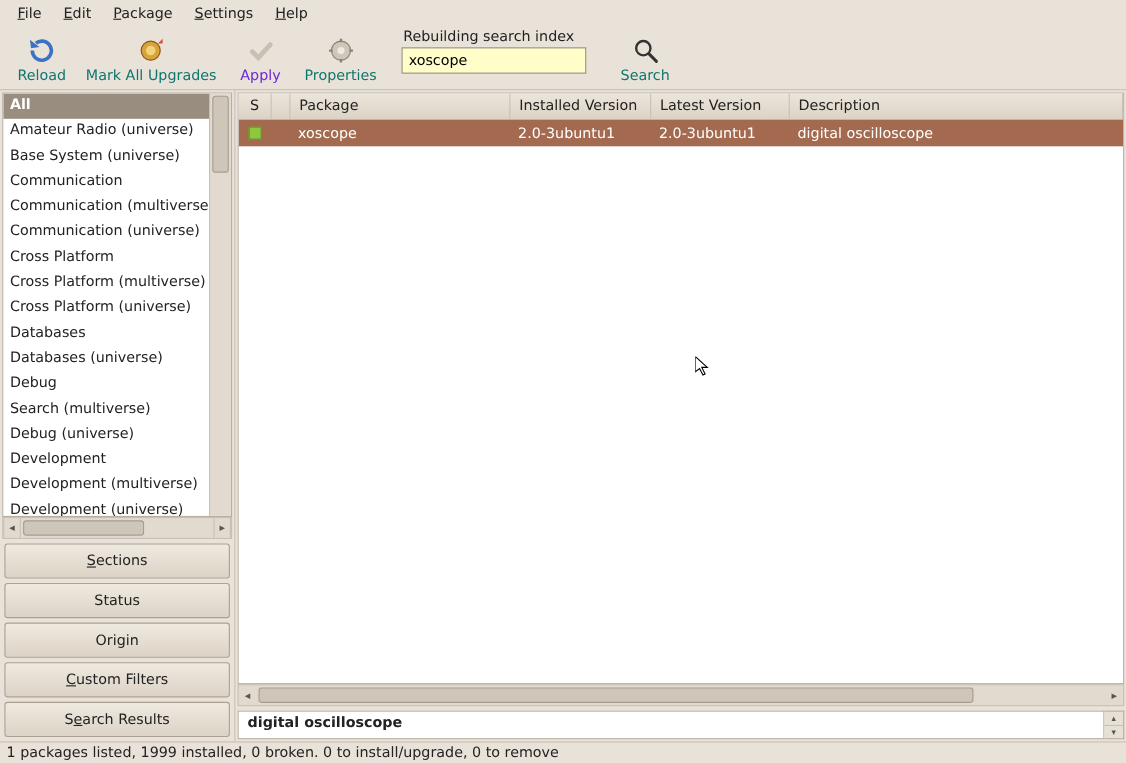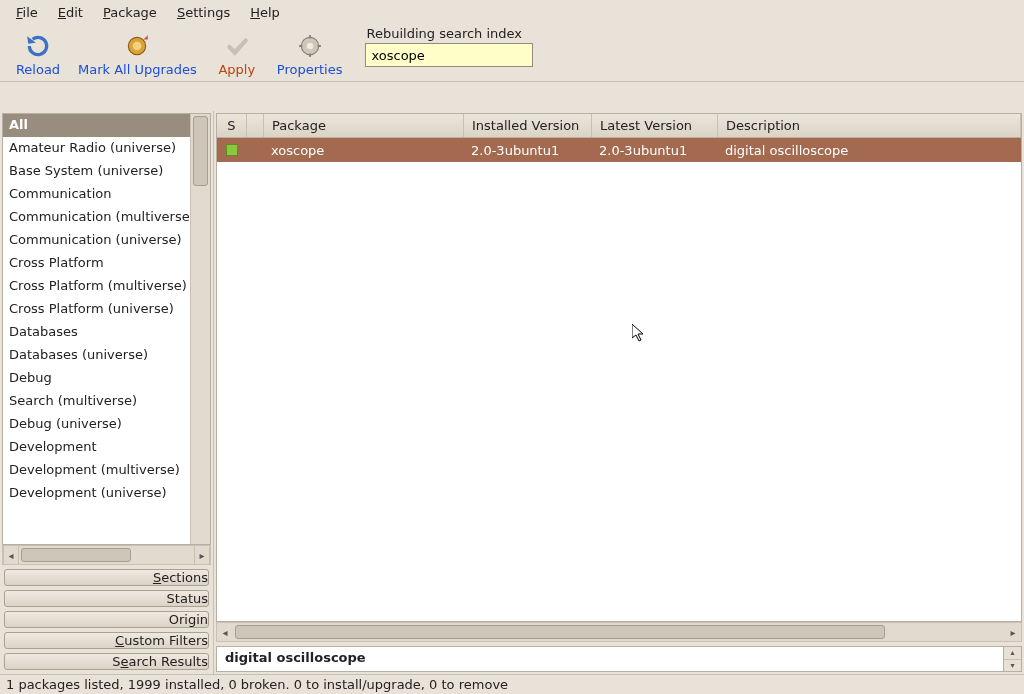--- a/index.html
+++ b/index.html
@@ -36,23 +36,23 @@
   }
   .tool-btn {
     display: flex;
     flex-direction: column;
     align-items: center;
     justify-content: flex-end;
     gap: 2px;
     min-width: 68px;
     padding: 2px 6px;
     cursor: default;
-    color: #1d4ed8;
-  }
-  .tool-btn.disabled { color: #c2410c; }
+    color: #0f766e;
+  }
+  .tool-btn.disabled { color: #6d28d9; }
   .tool-btn .ico {
     width: 28px; height: 28px;
     display:flex; align-items:center; justify-content:center;
   }
   .tool-btn .lbl { font-size: 13px; }
   .search-block {
     display: flex;
     flex-direction: column;
     margin-left: 16px;
     gap: 2px;
@@ -66,21 +66,20 @@
     border: 1px solid #948b7e;
     padding: 2px 6px;
     font: inherit;
     outline: none;
   }
   
   .main {
     display: flex;
     flex: 1;
     min-height: 0;
-    margin-top: 29px;
   }
   
   .left-pane {
     width: 214px;
     display: flex;
     flex-direction: column;
     border-right: 1px solid #c9c0b5;
   }
   .sections-list {
     flex: 1;
@@ -134,25 +133,25 @@
     border-left:1px solid #c9c0b5;
     border-right:1px solid #c9c0b5;
   }
   .hscroll-wrap .track { flex:1; position:relative; height:100%;}
   .hscroll-wrap .hthumb {
     position:absolute; top:2px; bottom:2px; left:2px; width:110px;
     background:#cfc6ba; border:1px solid #a69d90; border-radius:3px;
   }
   .filter-buttons { padding: 4px 4px 4px 4px; display:flex; flex-direction:column; gap:4px;}
   .filter-buttons .fbtn {
-    height: 17px;
+    height: 32px;
     background: linear-gradient(#efe9e0,#dcd3c6);
     border: 1px solid #aaa193;
     border-radius: 3px;
-    display:flex; align-items:center; justify-content:flex-end;
+    display:flex; align-items:center; justify-content:center;
     cursor: default;
     font-size: 13px;
   }
   .filter-buttons .fbtn .mn { text-decoration: underline; }
   
   .right-pane { flex:1; display:flex; flex-direction:column; min-width:0; }
   .pkg-table {
     flex:1; min-height:0;
     border: 1px solid #b8afa3;
     margin: 2px 2px 0 2px;
@@ -292,20 +291,29 @@
             <line x1="2" y1="12" x2="5" y2="12"></line>
             <line x1="19" y1="12" x2="22" y2="12"></line>
           </g>
         </svg>
     </span>
     <span class="lbl">Properties</span>
   </div>
   <div class="search-block">
     <span class="caption">Rebuilding search index</span>
     <input type="text" value="xoscope" style="">
+  </div>
+  <div class="tool-btn" style="margin-left:20px">
+    <span class="ico">
+      <svg width="26" height="26" viewBox="0 0 24 24">
+          <circle cx="10" cy="10" r="6" fill="none" stroke="#333" stroke-width="2"></circle>
+          <line x1="15" y1="15" x2="21" y2="21" stroke="#333" stroke-width="2.5" stroke-linecap="round"></line>
+        </svg>
+    </span>
+    <span class="lbl">Search</span>
   </div>
 </div>
 
 <div class="main">
 
   <div class="left-pane">
     <div class="sections-list">
       <div class="list-body" id="sections-body">
           <div class="row sel">All</div>
           <div class="row">Amateur Radio (universe)</div>

